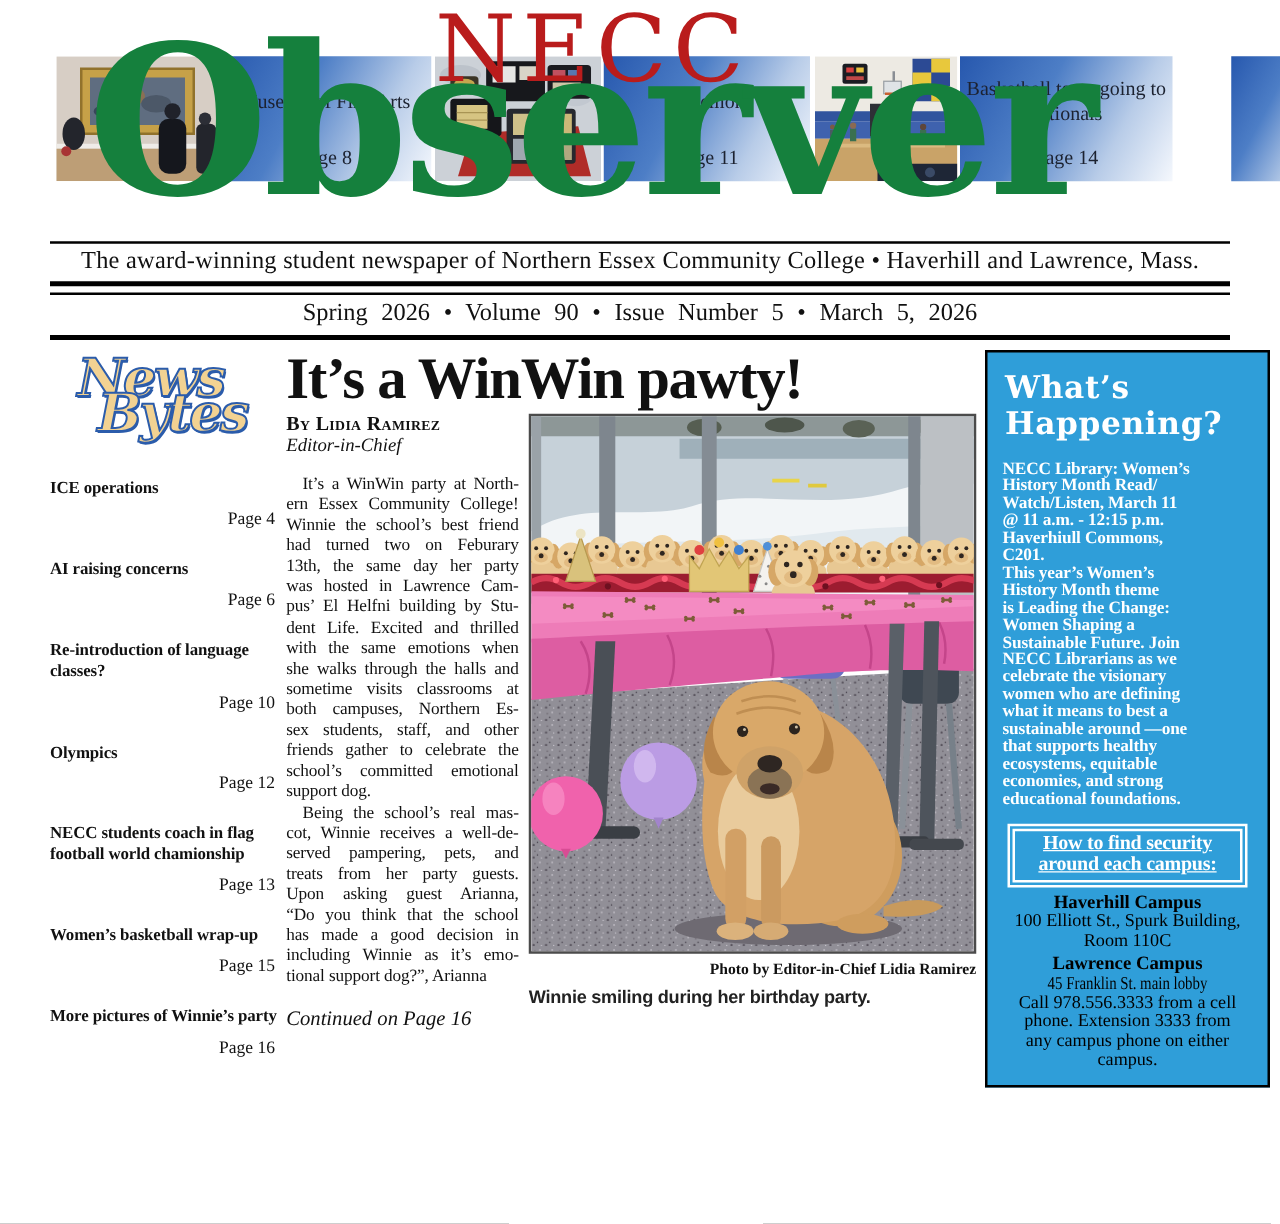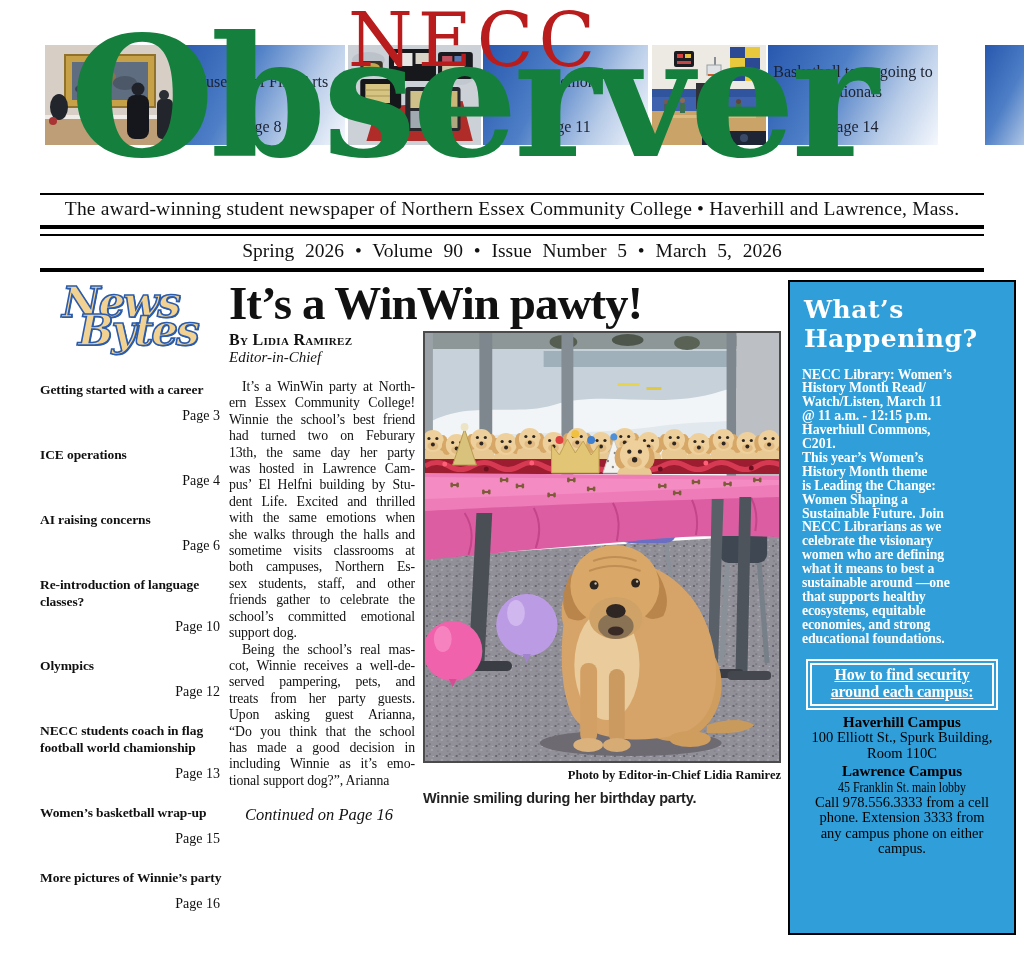--- a/index.html
+++ b/index.html
@@ -41,21 +41,21 @@
   
   .headline{margin:0 0 4px;font-size:47px;line-height:1;font-weight:bold;letter-spacing:-1px;
         font-family:"Liberation Serif",serif;}
   .main-row{display:flex;gap:8px;}
   .article-col{width:186px;flex:none;}
   .byline{font-weight:bold;font-size:16px;font-variant:small-caps;letter-spacing:.3px;}
   .byrole{font-style:italic;font-size:15px;margin-bottom:13px;}
   .aline{font-size:13.8px;line-height:16.4px;text-align:justify;text-align-last:justify;letter-spacing:-.1px;}
   .aline.indent{text-indent:13px;}
   .aline.last{text-align-last:left;}
-  .continued{font-style:italic;font-size:16.5px;text-align:center;margin-top:16px;padding-right:6px;}
+  .continued{font-style:italic;font-size:16.5px;text-align:left;margin-top:16px;padding-right:6px;}
   .photo-col{margin:0;flex:1;}
   .photo-frame{border:2px solid #4b4b4b;}
   .photo-frame svg{display:block;width:100%;height:428px;}
   .photo-credit{text-align:right;font-weight:bold;font-size:12.5px;margin-top:5px;}
   .photo-caption{font-family:"Liberation Sans",sans-serif;font-weight:bold;font-size:14.5px;
         color:#222;margin-top:7px;letter-spacing:-.2px;}
   
   .happening{background:#2f9ed9;border:2px solid #000;min-height:528px;padding:12px 12px 10px;
         box-sizing:border-box;color:#fff;}
   .wh-title{margin:2px 0 14px 2px;font-family:"DejaVu Serif",serif;font-weight:bold;font-size:25px;
@@ -188,24 +188,20 @@
 
   <div class="content">
 
     <aside>
       <div class="newsbytes-logo">
         <span class="nb-line l1">News</span>
         <span class="nb-line l2">Bytes</span>
       </div>
       <div>
 
-          <div class="nb-item">
-            <div class="nb-title">Getting started with a  career</div>
-            <div class="nb-page">Page 3</div>
-          </div>
 
           <div class="nb-item">
             <div class="nb-title">ICE operations</div>
             <div class="nb-page">Page 4</div>
           </div>
 
           <div class="nb-item">
             <div class="nb-title">AI raising concerns</div>
             <div class="nb-page">Page 6</div>
           </div>

